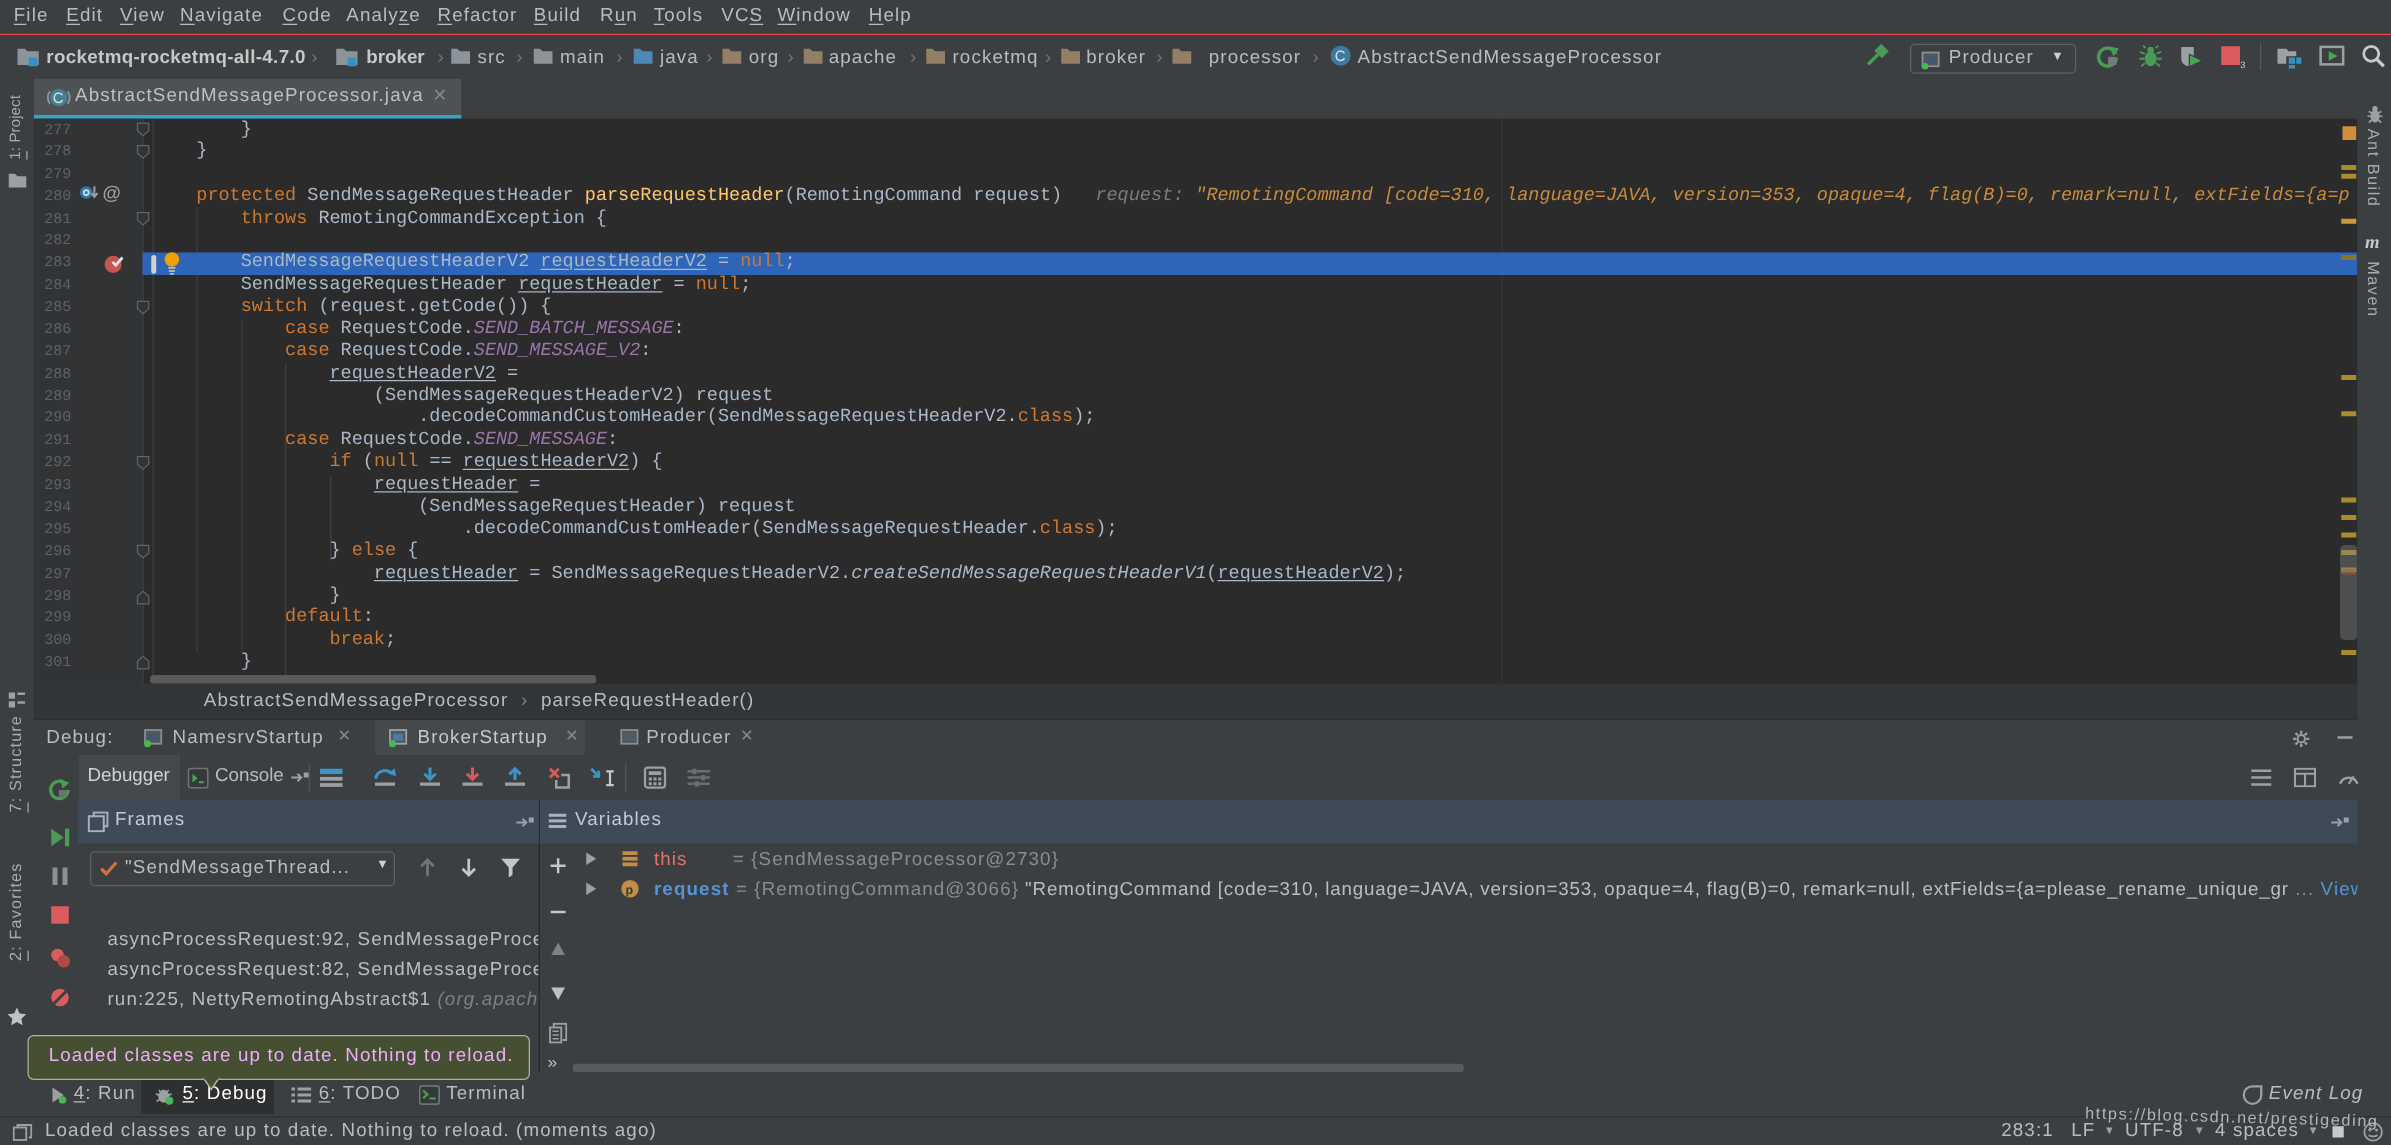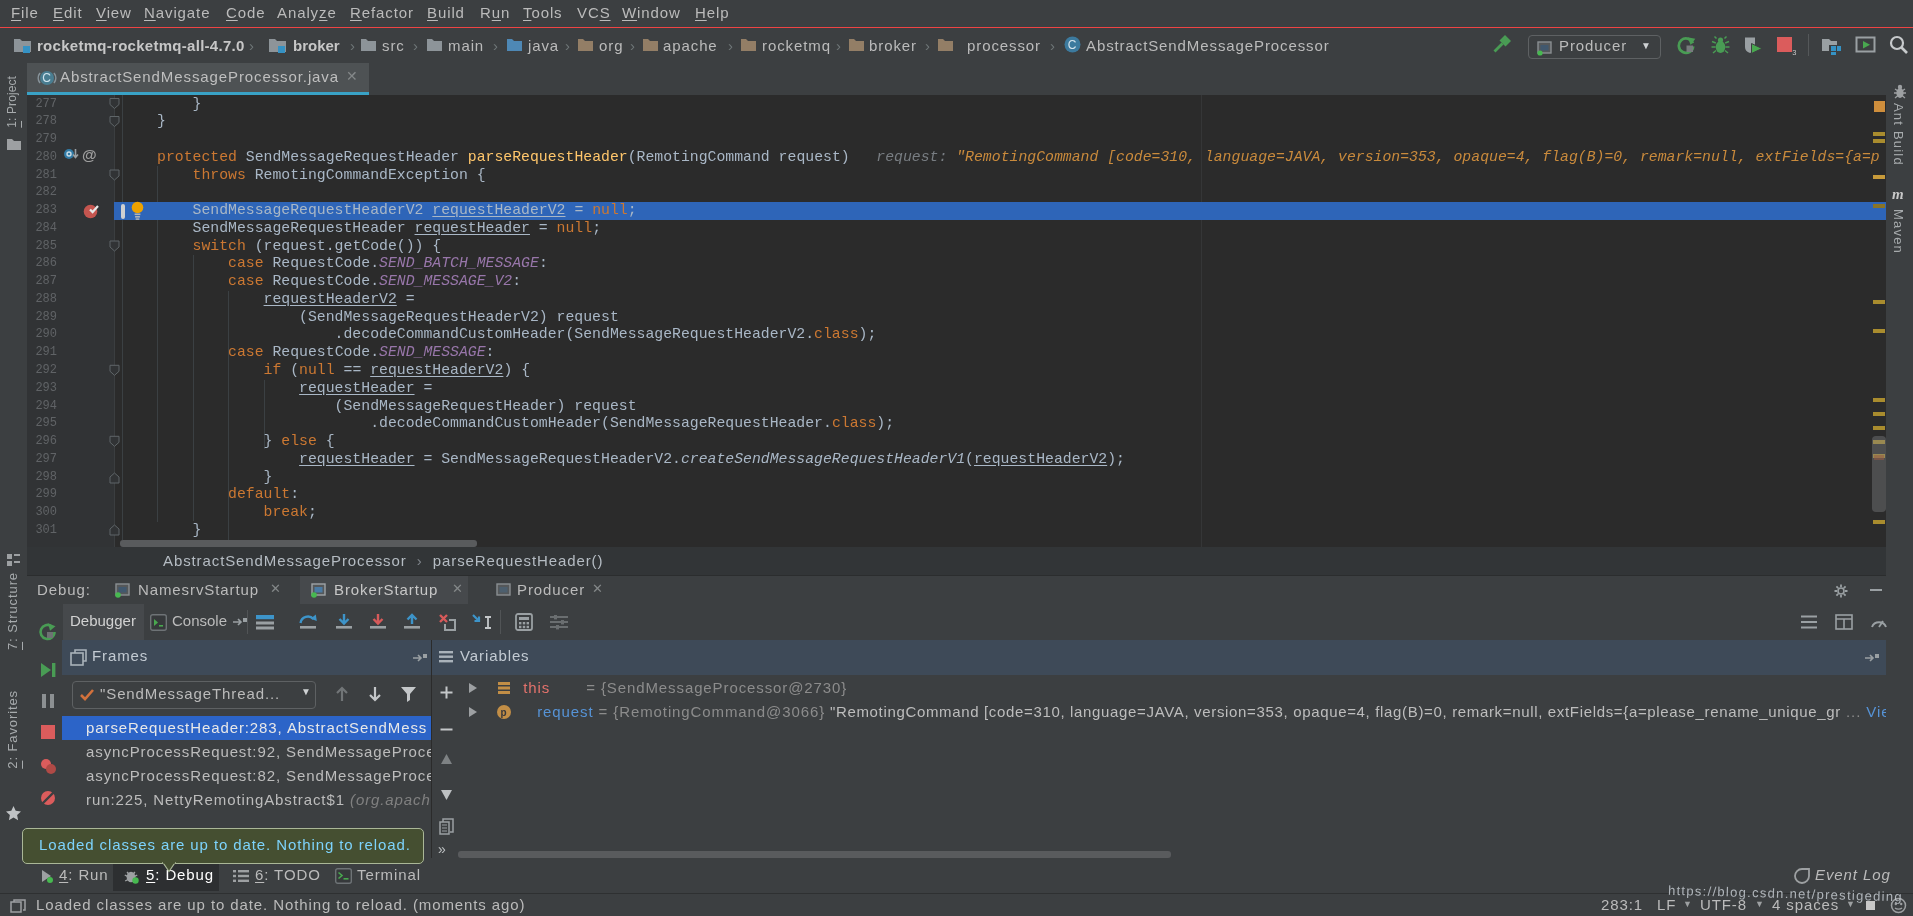--- a/index.html
+++ b/index.html
@@ -487,21 +487,20 @@
   </div>
   <svg class="abs" style="left:272px;top:10px" width="16" height="18" viewBox="0 0 16 18">
       <path d="M8 16 V4 M3 8 l5 -5 5 5" stroke="#717577" stroke-width="2.2" fill="none"></path>
     </svg>
   <svg class="abs" style="left:305px;top:10px" width="16" height="18" viewBox="0 0 16 18">
       <path d="M8 2 v12 M3 10 l5 5 5 -5" stroke="#c4c7c9" stroke-width="2.2" fill="none"></path>
     </svg>
   <svg class="abs" style="left:338px;top:11px" width="17" height="16" viewBox="0 0 17 16">
       <path d="M1 1 h15 l-6 7 v6 l-3 2 v-8 z" fill="#c4c7c9"></path>
     </svg>
-  <div class="frow" style="top:41px;background:#2c64c8;color:#e8e8e8;">parseRequestHeader:283, AbstractSendMess</div>
   <div class="frow" style="top:65px;">asyncProcessRequest:92, SendMessageProce</div>
   <div class="frow" style="top:89px;">asyncProcessRequest:82, SendMessageProce</div>
   <div class="frow" style="top:113px;">run:225, NettyRemotingAbstract$1 <span class="it">(org.apach</span></div>
   <div class="frow" style="top:161px;">run:1149, ThreadPoolExecutor$Worker <span class="it">(jav</span></div>
 </div>
 
 <div class="abs" id="vtoolbar">
   <svg class="abs" style="left:7px;top:10px" width="15" height="15" viewBox="0 0 15 15">
       <path d="M7.5 1.5 v12 M1.5 7.5 h12" stroke="#c4c7c9" stroke-width="2"></path>
     </svg>
@@ -537,21 +536,21 @@
     <span style="color:#e3726c;margin-left:6px;">this</span><span style="color:#8c8c8c;margin-left:31px;"> = {SendMessageProcessor@2730}</span>
   </div>
   <div class="abs" style="top:25px;left:0;width:1428px;height:24px;line-height:24px;white-space:nowrap;">
     <svg style="vertical-align:-2px;margin-left:9px" width="12" height="14" viewBox="0 0 12 14">
         <path d="M2 2 l8 5 -8 5 z" fill="#9da0a2"></path>
       </svg>
     <svg style="vertical-align:-3px;margin-left:12px" width="16" height="16" viewBox="0 0 16 16">
         <circle cx="8" cy="8" r="7" fill="#c28e46"></circle>
         <text x="8" y="12" font-size="10" font-weight="bold" font-family="Liberation Sans" fill="#38383a" text-anchor="middle">p</text>
       </svg>
-    <span style="color:#5693d6;margin-left:20px;">request</span><span style="color:#8c8c8c;"> = {RemotingCommand@3066}</span><span style="color:#bdbdbd;letter-spacing:0.66px;"> "RemotingCommand [code=310, language=JAVA, version=353, opaque=4, flag(B)=0, remark=null, extFields={a=please_rename_unique_gr</span><span style="color:#8c8c8c;"> ...</span><span style="color:#5693d6;"> View</span>
+    <span style="color:#5693d6;margin-left:6px;font-weight:bold;">request</span><span style="color:#8c8c8c;"> = {RemotingCommand@3066}</span><span style="color:#bdbdbd;letter-spacing:0.66px;"> "RemotingCommand [code=310, language=JAVA, version=353, opaque=4, flag(B)=0, remark=null, extFields={a=please_rename_unique_gr</span><span style="color:#8c8c8c;"> ...</span><span style="color:#5693d6;"> View</span>
   </div>
   <div class="abs" style="left:0px;top:176px;width:713px;height:7px;background:#595b5d;border-radius:3px;"></div>
 </div>
 
 <div class="abs" style="left:27px;top:604px;width:35px;height:254px;background:#3c3f41;">
   <svg class="abs" style="left:11px;top:18px" width="20" height="20" viewBox="0 0 20 20">
       <path d="M16.5 10 a7 7 0 1 1 -3 -5.8" stroke="#499c54" stroke-width="2.6" fill="none"></path>
       <path d="M10 1.2 l7.5 3 -5.5 4.5 z" fill="#499c54"></path>
       <rect x="9" y="10" width="6" height="6" fill="#6e7173"></rect>
     </svg>
@@ -630,19 +629,19 @@
       <circle cx="8.5" cy="8.5" r="7" fill="none" stroke="#9da0a2" stroke-width="1.5"></circle>
       <circle cx="5.8" cy="7" r="1.2" fill="#9da0a2"></circle>
       <circle cx="11.2" cy="7" r="1.2" fill="#9da0a2"></circle>
       <path d="M5 11 a4.5 3 0 0 0 7 0" fill="none" stroke="#9da0a2" stroke-width="1.4"></path>
     </svg>
 </div>
 
 <div class="abs" style="left:1668px;top:886px;color:rgba(200,206,212,0.82);font-size:13px;letter-spacing:1.3px;transform:rotate(1.6deg);white-space:nowrap;">https://blog.csdn.net/prestigeding</div>
 
 <div class="abs" style="left:22px;top:828px;width:402px;height:36px;background:#454f31;border:1px solid #aab797;border-radius:5px;box-sizing:border-box;z-index:5;">
-  <span style="position:absolute;left:16px;top:7px;color:#7dd3fc;font-size:15px;white-space:nowrap;">Loaded classes are up to date. Nothing to reload.</span>
+  <span style="position:absolute;left:16px;top:7px;color:#f0abfc;font-size:15px;white-space:nowrap;">Loaded classes are up to date. Nothing to reload.</span>
 </div>
 <svg class="abs" style="left:152px;top:862px;z-index:6;" width="34" height="11" viewBox="0 0 34 11">
     <path d="M10.5 0 L17 9.5 L23.5 0 z" fill="#454f31"></path>
     <path d="M10.5 0 L17 9.5 L23.5 0" fill="none" stroke="#aab797" stroke-width="1.2"></path>
     <path d="M11 0.6 h12" stroke="#454f31" stroke-width="2"></path>
   </svg>
 
 </body></html>

